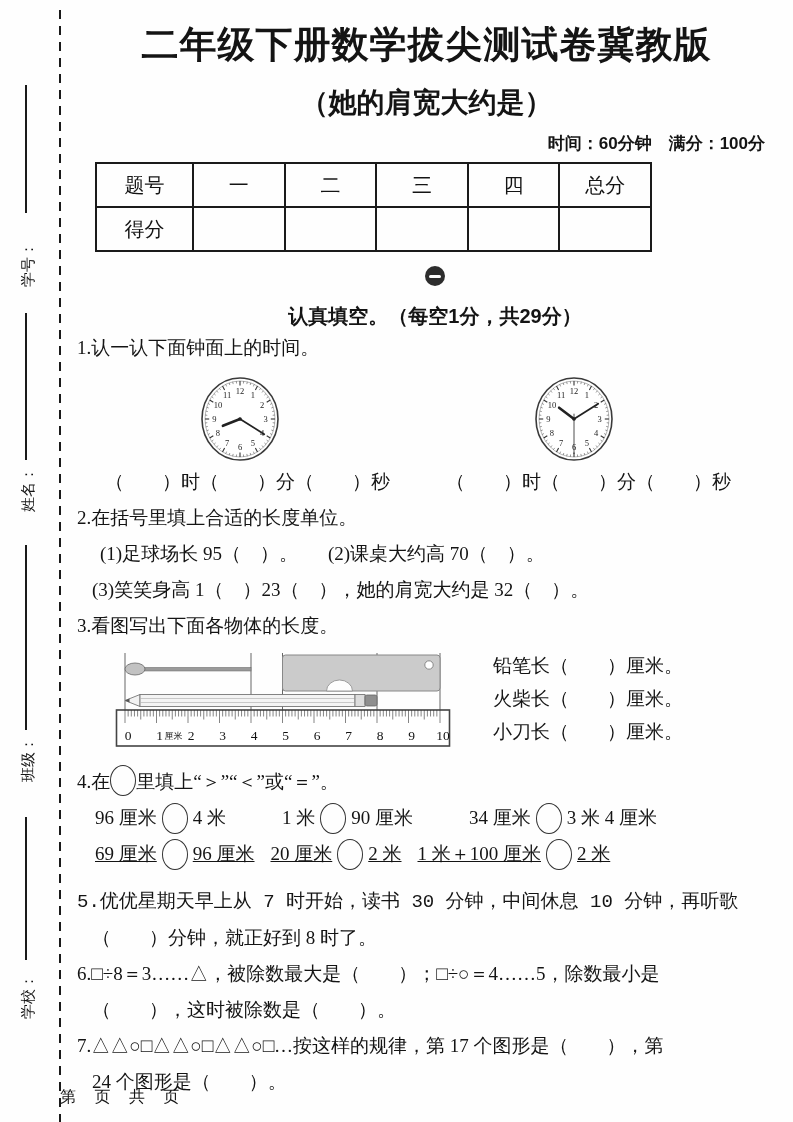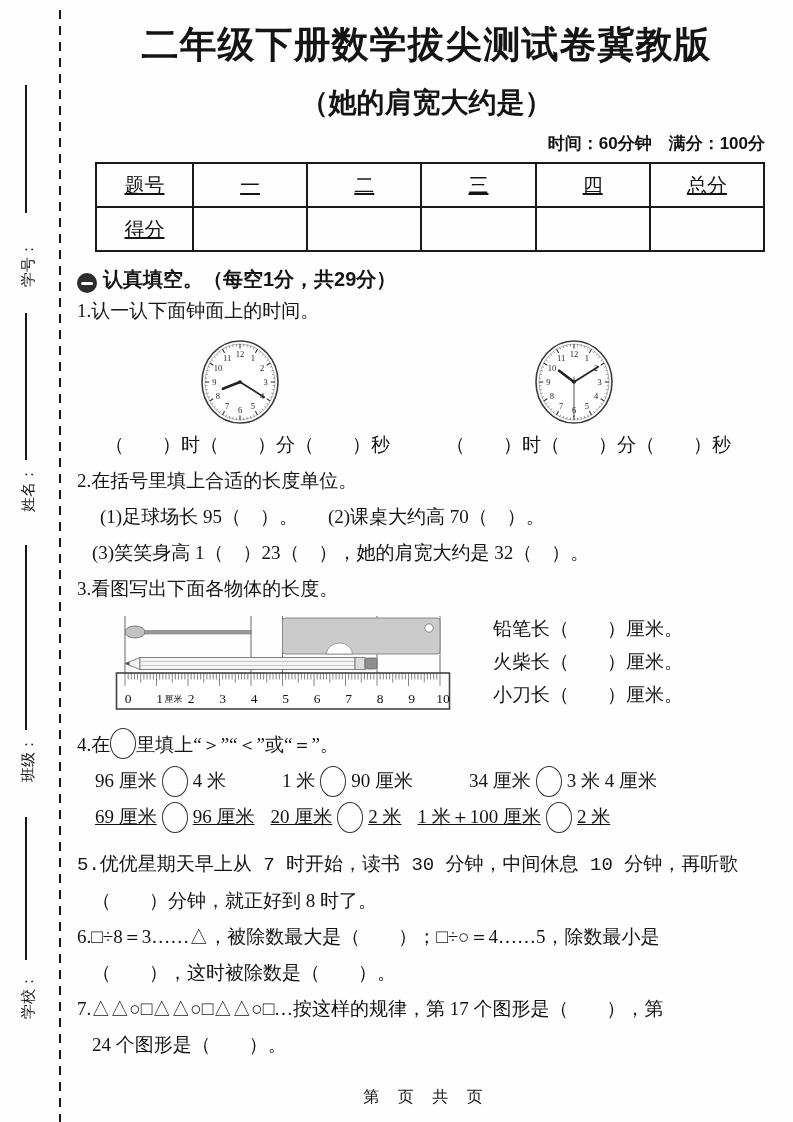--- a/index.html
+++ b/index.html
@@ -11,27 +11,27 @@
   .m-line{position:absolute;left:25px;width:2px;background:#1a1a1a;}
   .m-label{position:absolute;left:-4px;width:64px;text-align:center;white-space:nowrap;
     font:15px "Liberation Serif",serif;transform:rotate(-90deg);}
 
   .content{position:absolute;left:60px;top:0;width:733px;height:100%;}
 
   .title{margin:20px 0 0;text-align:center;font:bold 37px "Liberation Sans",sans-serif;letter-spacing:1px;}
   .subtitle{margin:14px 0 0;text-align:center;font:bold 28px "Liberation Sans",sans-serif;}
   .meta{margin:10px 28px 0 0;text-align:right;font:600 17px "Liberation Sans",sans-serif;}
 
-  table.score{border-collapse:collapse;margin:7px 0 0 35px;width:670px;table-layout:fixed;text-decoration:underline;}
+  table.score{border-collapse:collapse;margin:7px 0 0 35px;width:557px;table-layout:fixed;}
   table.score th,table.score td{border:2.2px solid #1a1a1a;height:42px;text-align:center;
     font:20px "Liberation Serif",serif;font-weight:normal;padding:0;}
   table.score .c0{width:95px;}
 
-  .sec{margin:14px 0 0 17px;display:flex;align-items:flex-end;gap:6px;
-    font:bold 20px "Liberation Sans",sans-serif;}
+  .sec{margin:14px 0 0 17px;display:flex;align-items:center;gap:17px;
+    font:bold 20px "Liberation Sans",sans-serif;flex-direction:column;}
   .sec-icon{width:20px;height:20px;border-radius:50%;background:#2d2d2d;position:relative;flex:0 0 auto;}
   .sec-icon::after{content:"";position:absolute;left:4px;right:4px;top:8.5px;height:3px;background:#fff;border-radius:2px;}
 
   .t{font:19px "Liberation Serif",serif;line-height:36px;white-space:pre-wrap;}
   .q{margin-left:17px;}
   .ind{margin-left:32px;}
 
   .clocks{display:flex;margin:8px 0 0 138px;gap:250px;}
   .clock-svg{width:84px;height:90px;}
   .c-ans{display:flex;margin-left:45px;gap:56px;}
@@ -43,21 +43,21 @@
   .fig-ans{margin-left:42px;padding-top:1px;}
   .fig-ans .t{line-height:33px;display:block;}
 
   .circle{display:inline-block;width:24px;height:29px;border:1.7px solid #333;border-radius:50%;
     vertical-align:-8px;background:#fefefe;}
   .cmp{display:inline-flex;align-items:center;gap:5px;}
   .q4row{display:flex;margin-left:35px;align-items:center;}
   .q4row.r1{gap:56px;}
   .q4row.r2{gap:16px;text-decoration:underline;}
 
-  .footer{position:absolute;left:0;right:0;bottom:14px;text-align:center;
+  .footer{position:absolute;left:0;right:0;bottom:14px;
     font:16px "Liberation Sans",sans-serif;letter-spacing:7px;margin-top:24px;}
 </style>
 </head>
 <body>
 
 <div class="page">
 
   <div class="dash-line"></div>
   <div class="m-line" style="top:85px;height:128px;"></div>
   <div class="m-line" style="top:313px;height:147px;"></div>

